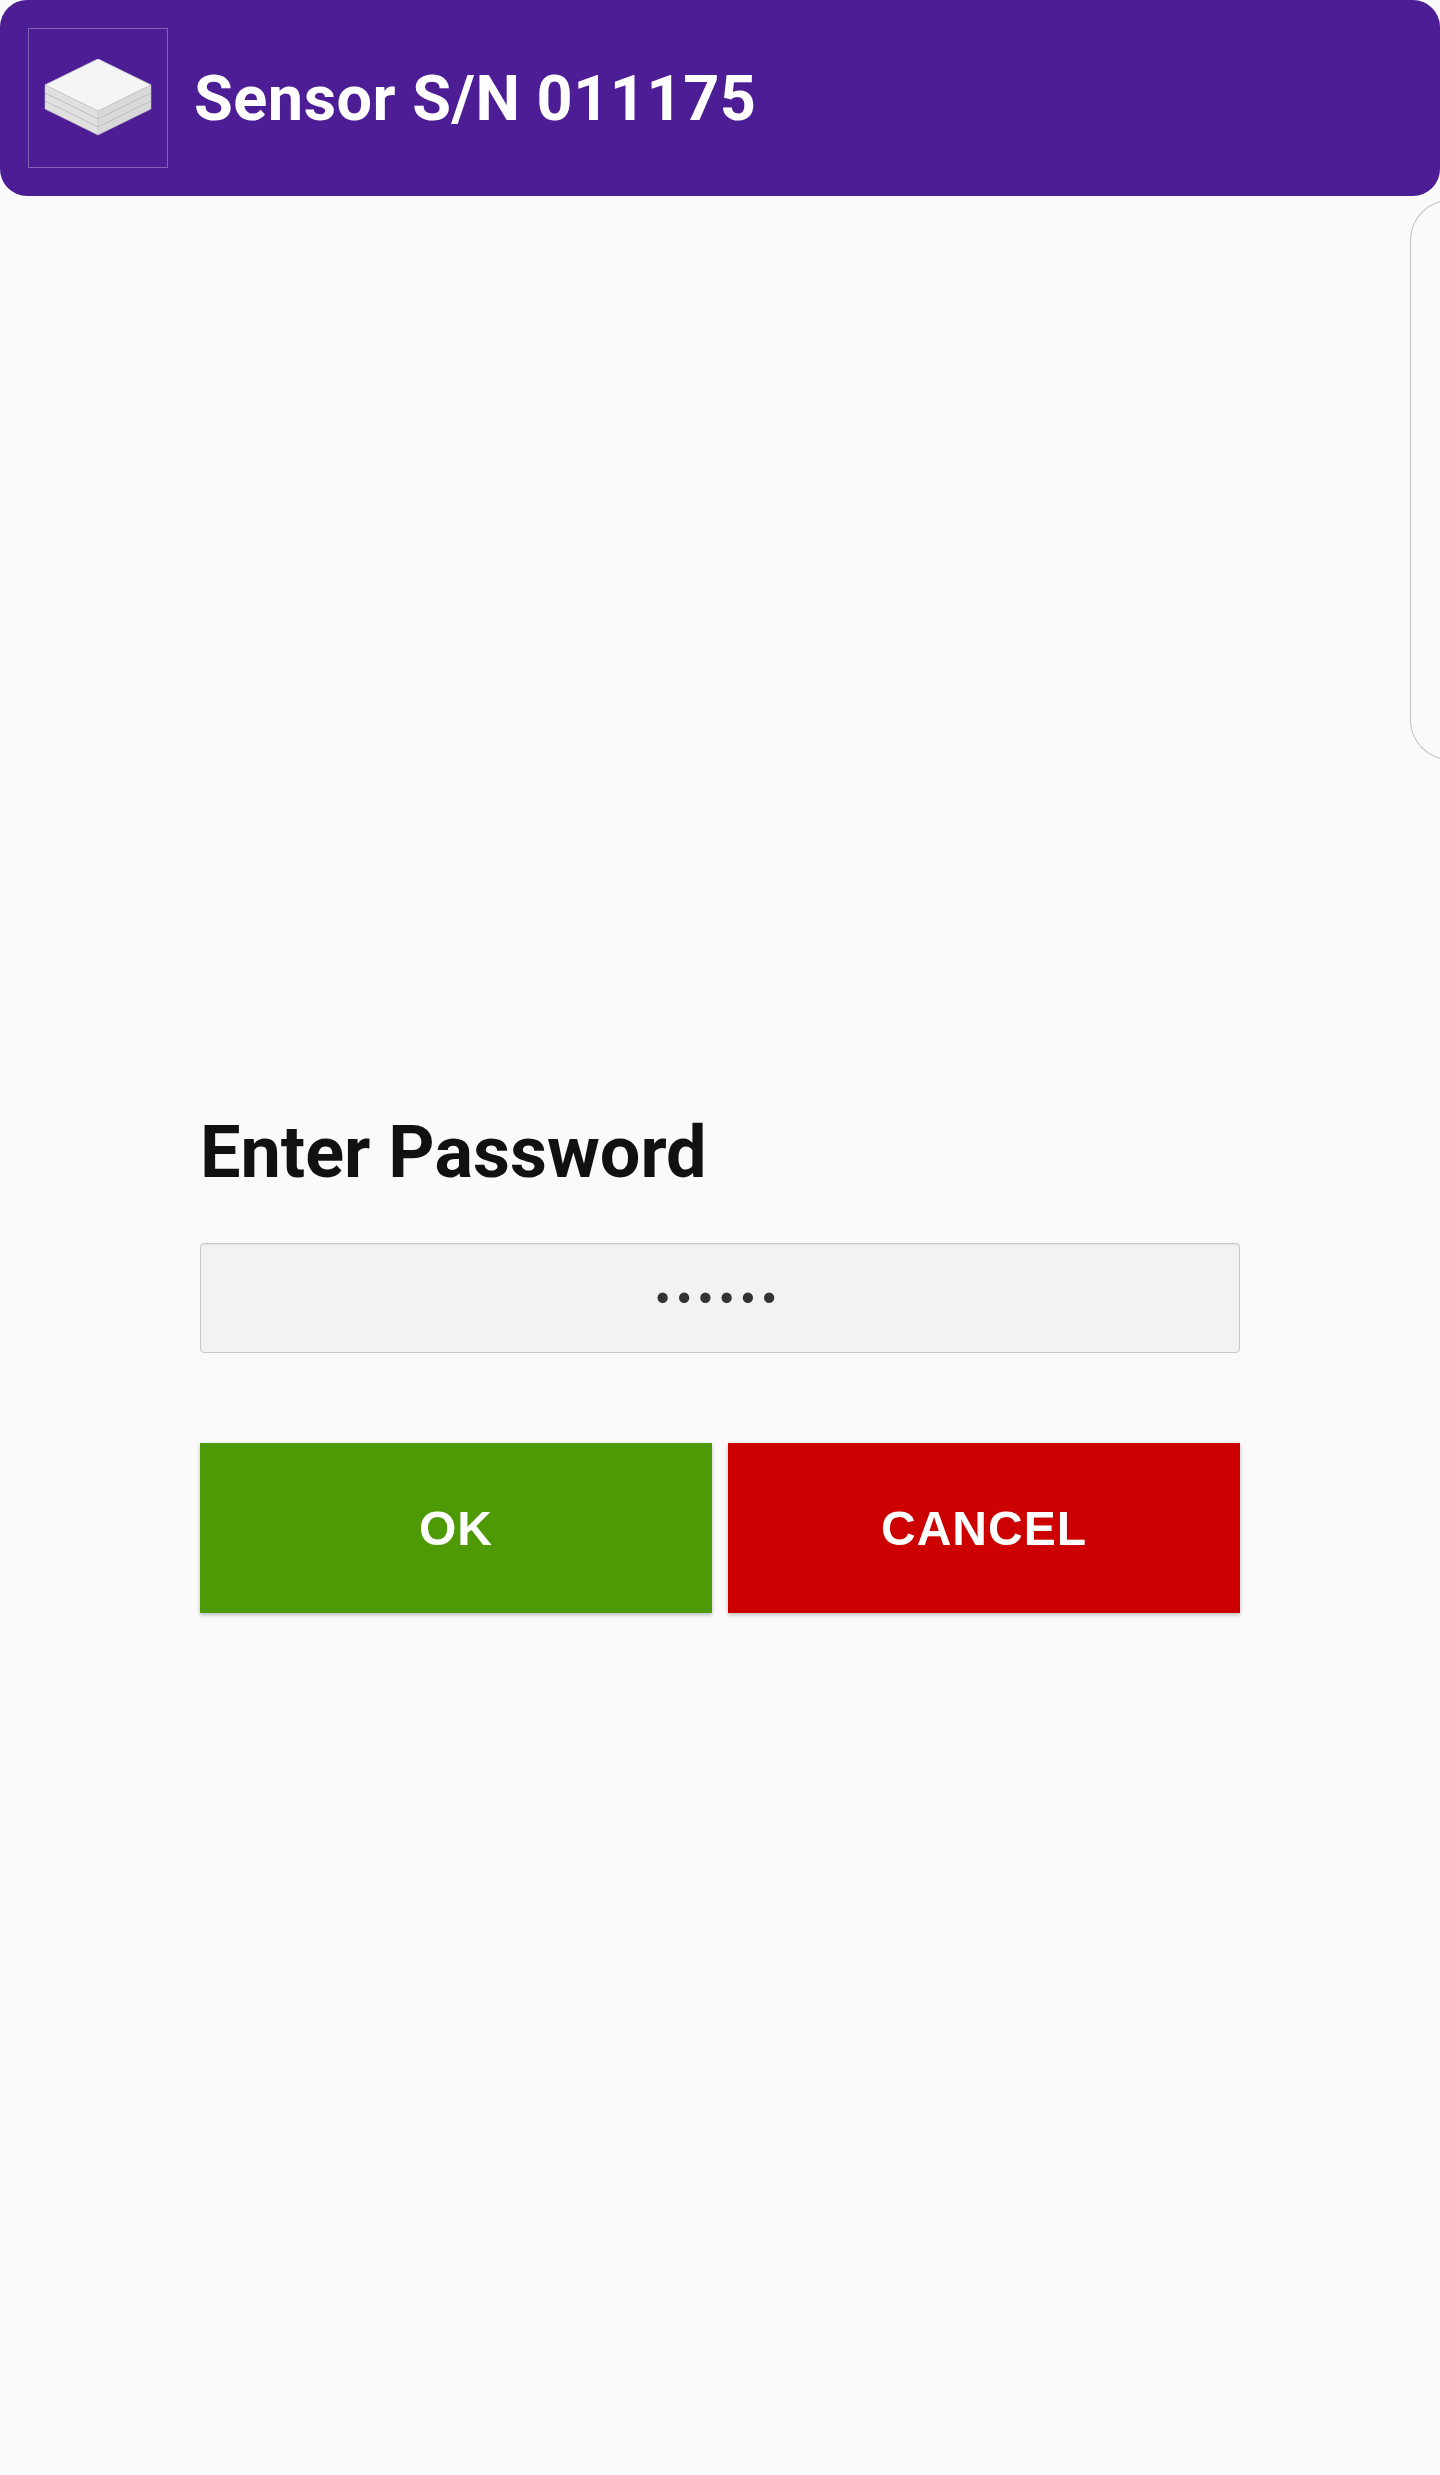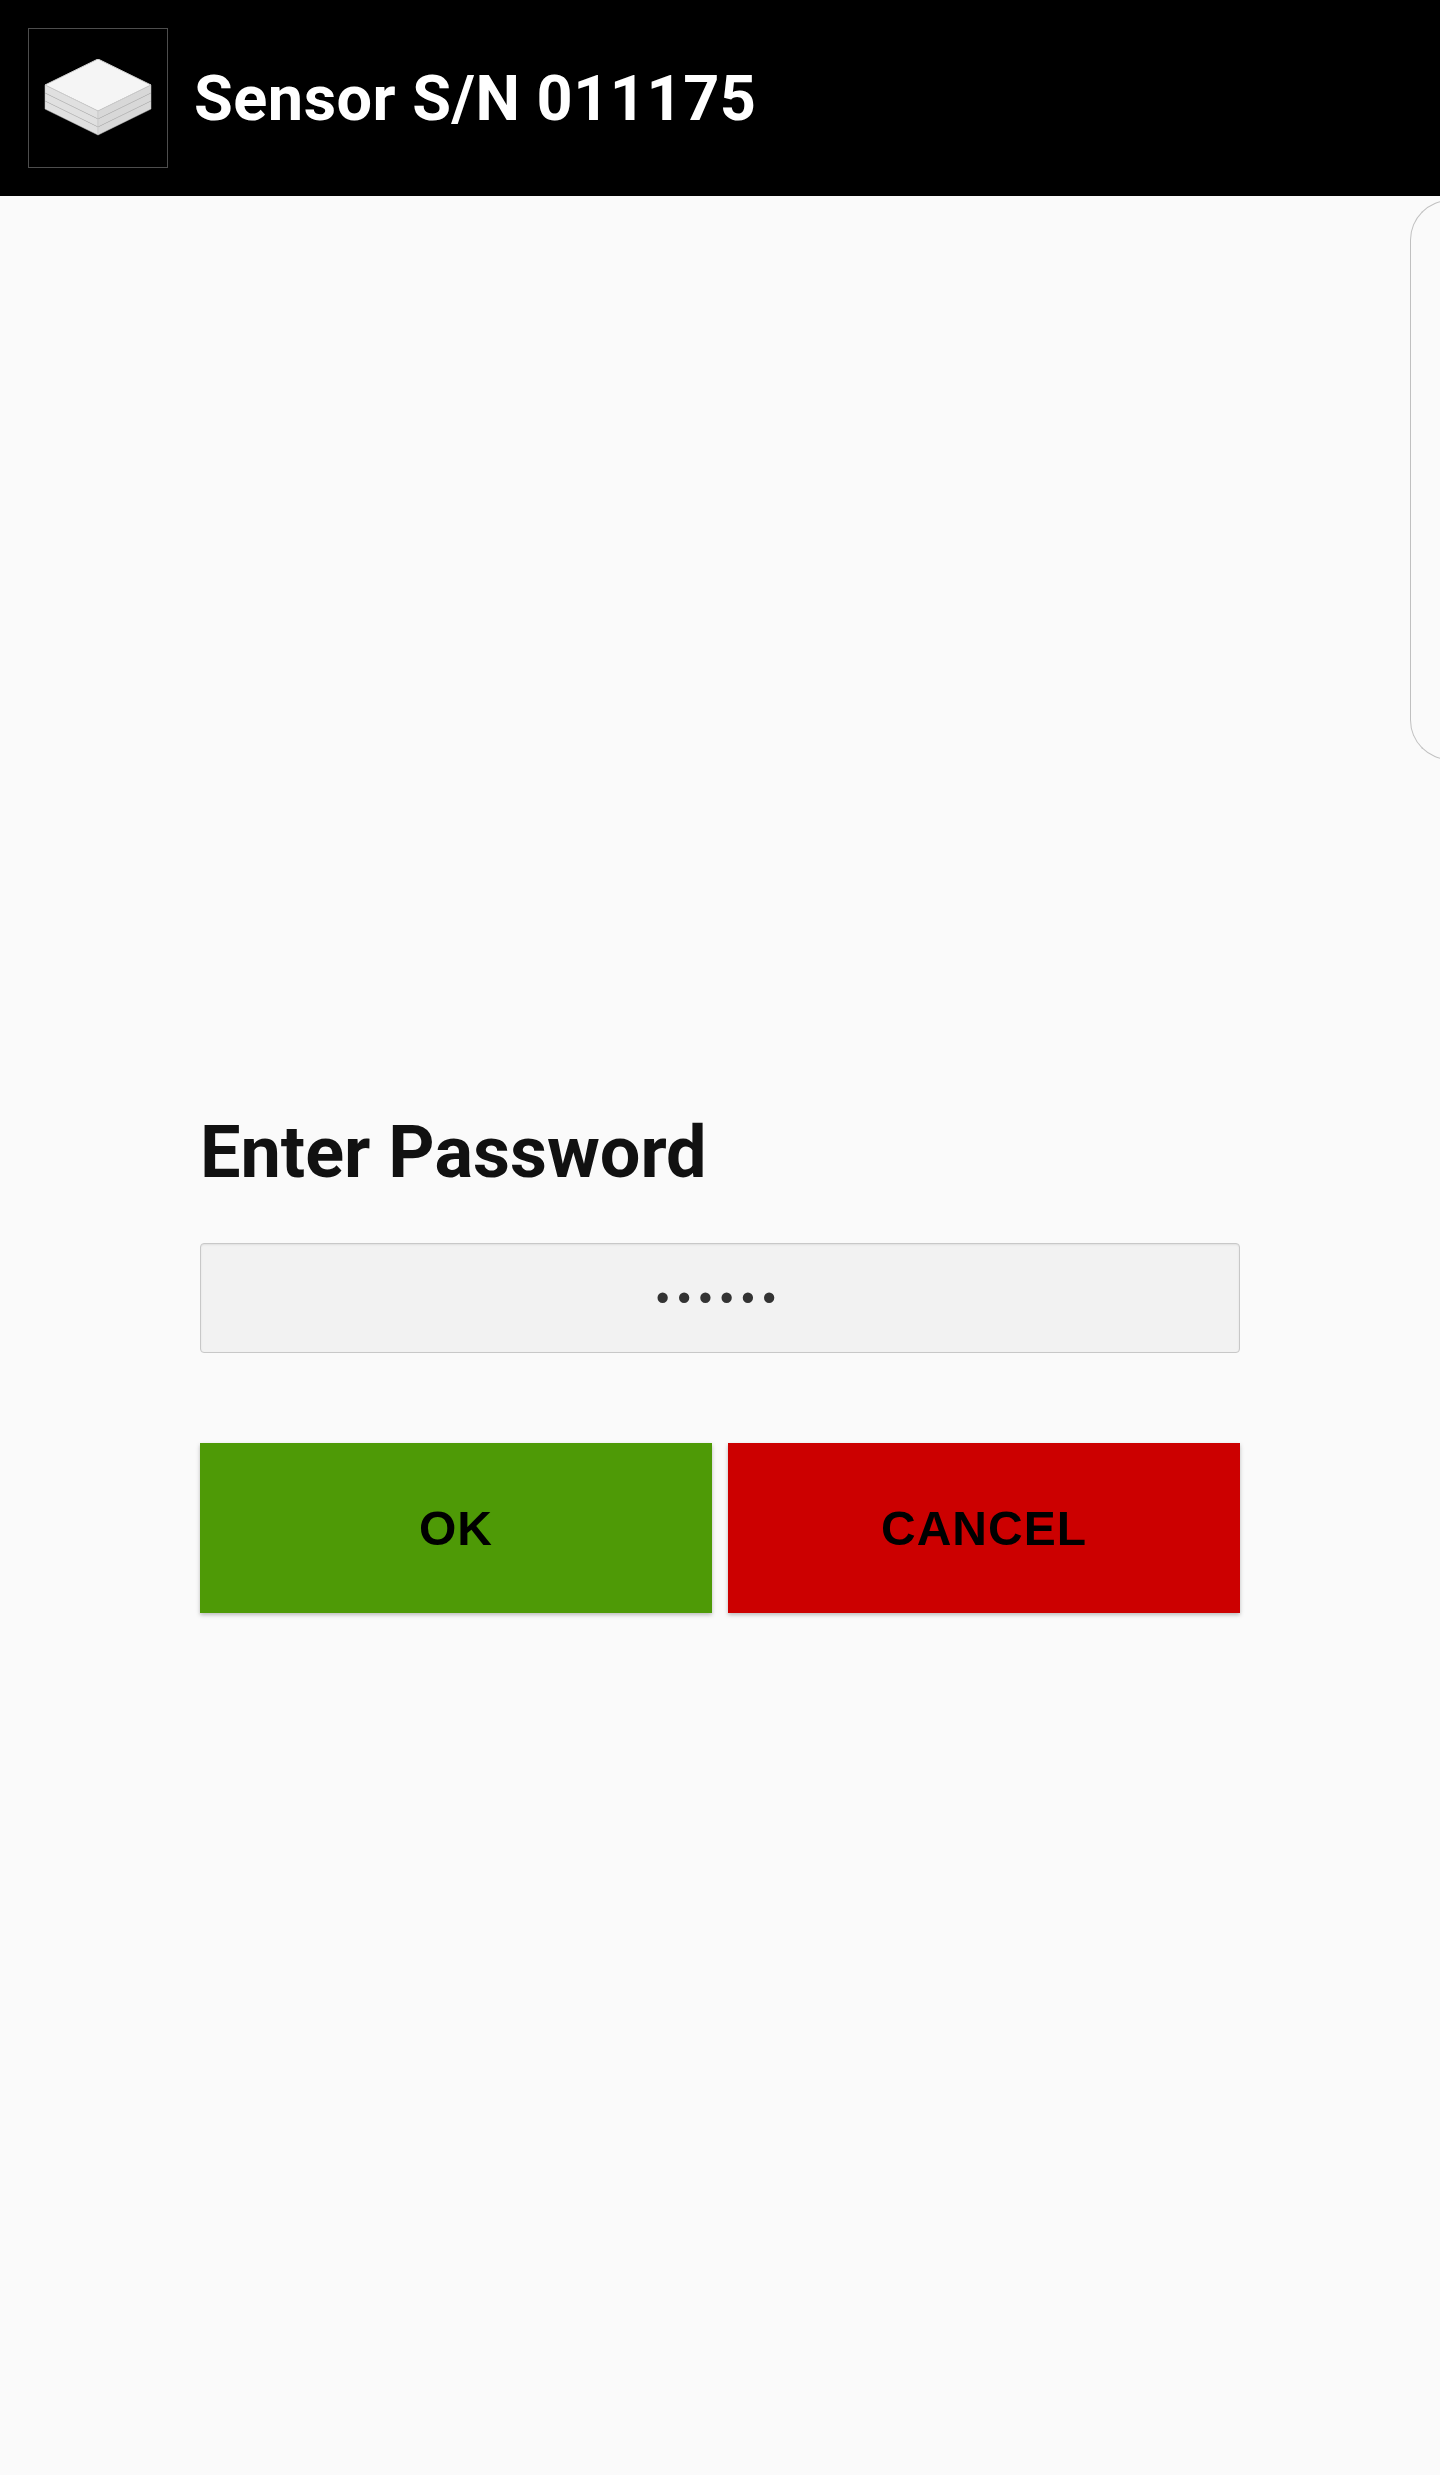--- a/index.html
+++ b/index.html
@@ -9,25 +9,26 @@
     }
     body {
       font-family: 'Roboto', 'Helvetica Neue', Arial, sans-serif;
       background: #fafafa;
       width: 1440px;
       height: 2475px;
       position: relative;
       overflow: hidden;
     }
     .header {
-      background: #000000;
+      background: #4c1d95;
       height: 196px;
       display: flex;
       align-items: center;
       padding: 0 28px;
+      border-radius: 27px;
     }
     .header-icon {
       width: 140px;
       height: 140px;
       border: 1px solid rgba(255,255,255,0.3);
       display: flex;
       align-items: center;
       justify-content: center;
       margin-right: 26px;
     }
@@ -72,21 +73,21 @@
     }
     .button-row {
       display: flex;
       width: 100%;
       gap: 16px;
     }
     .btn {
       flex: 1;
       height: 170px;
       border: none;
-      color: #000000;
+      color: #ffffff;
       font-size: 48px;
       font-weight: 700;
       letter-spacing: 1px;
       cursor: pointer;
       box-shadow: 0 2px 4px rgba(0,0,0,0.25);
     }
     .btn-ok {
       background: #4e9a06;
     }
     .btn-cancel {

